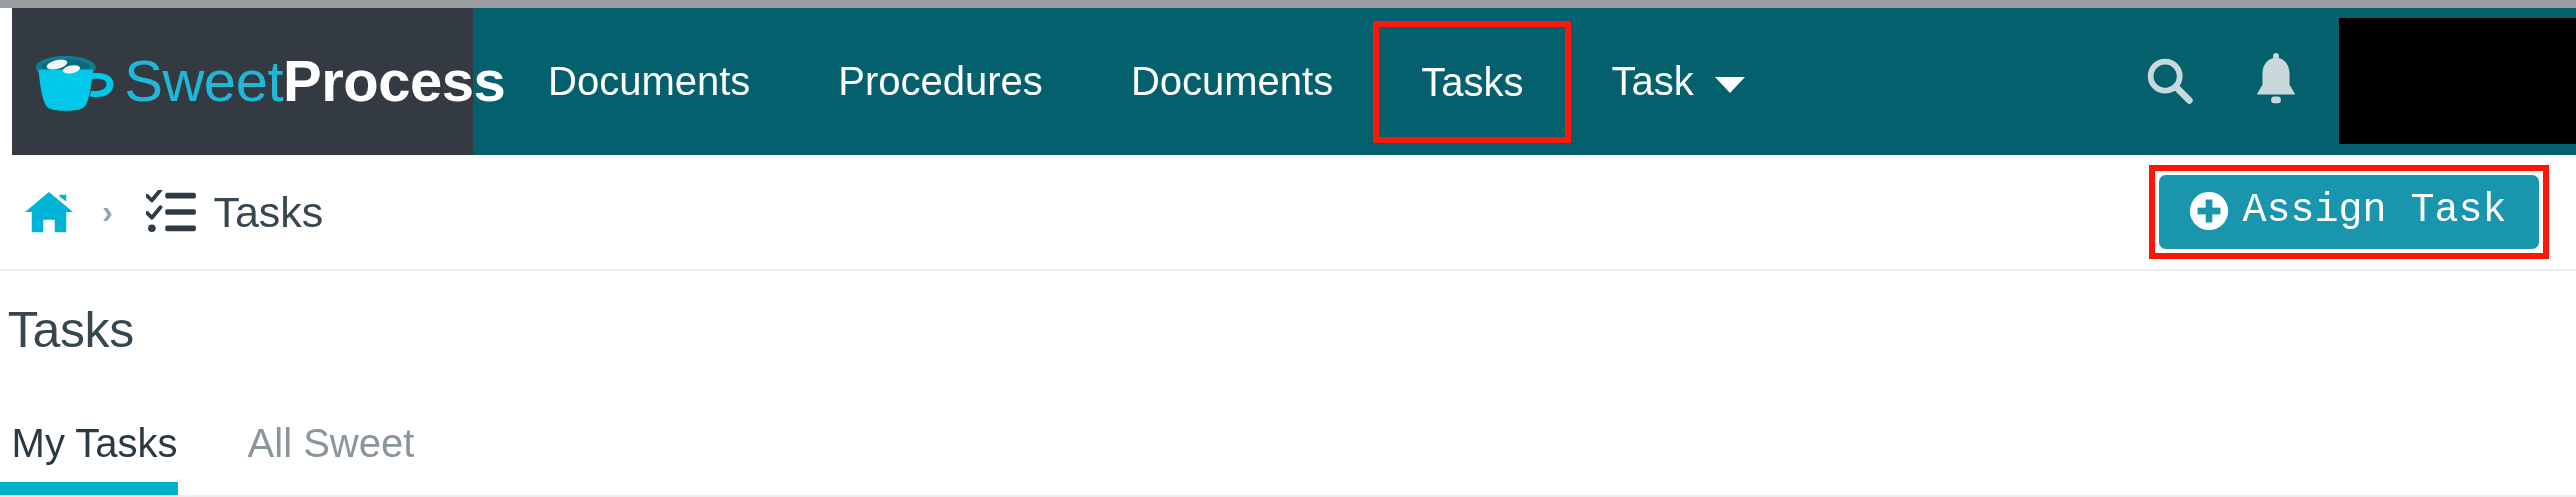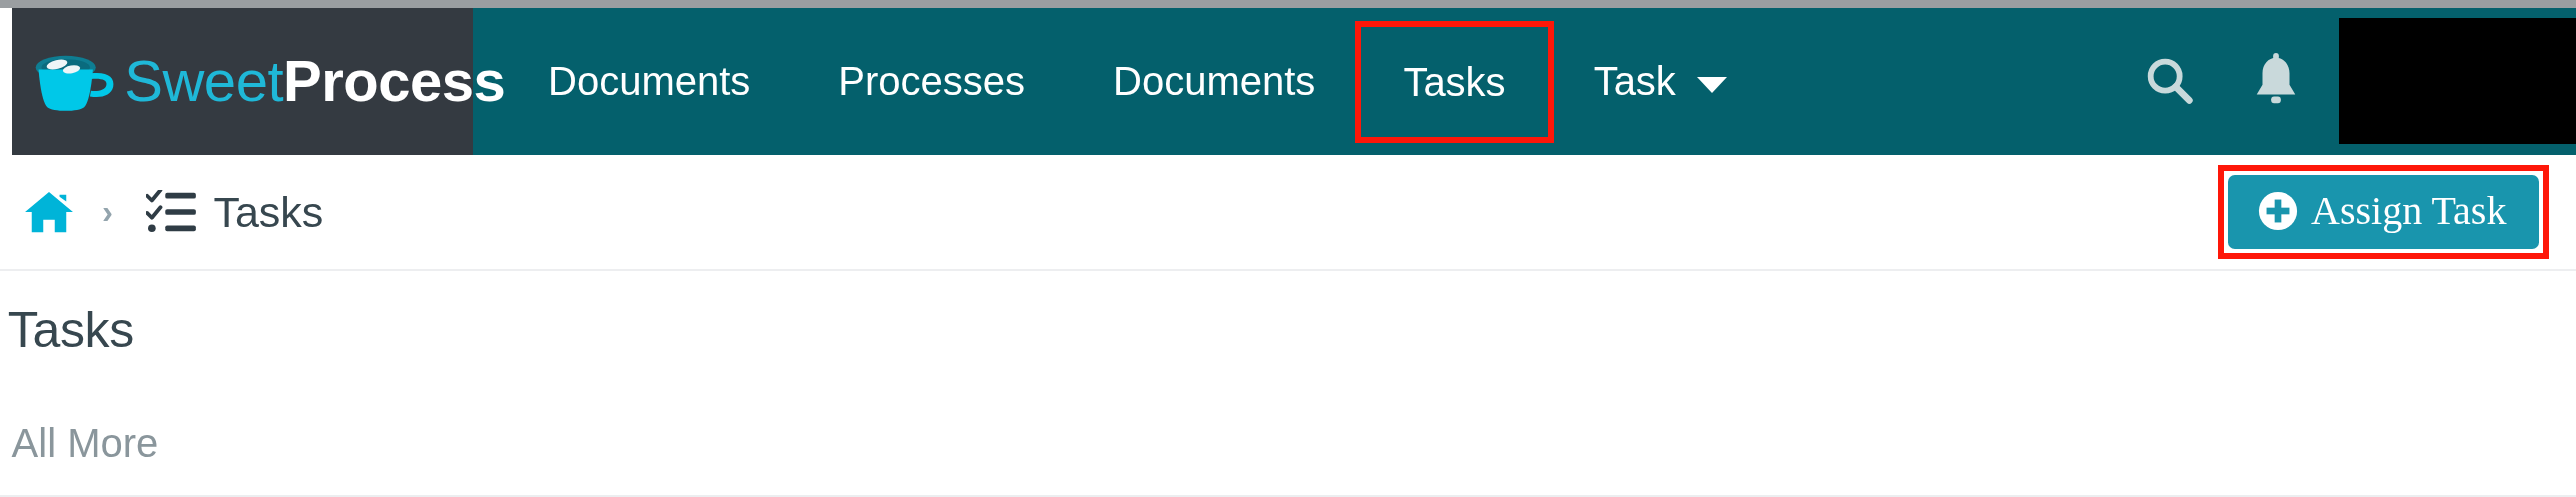--- a/index.html
+++ b/index.html
@@ -204,21 +204,21 @@
     background: #ffffff;
     margin-right: 9.7px;
   }
 
   .assign-btn {
     background: #1995ad;
     border: none;
     border-radius: 6.8px;
     color: #ffffff;
     font-size: 40px;
-    font-family: Liberation Serif, serif;
+    font-family: Liberation Mono, monospace;
     padding: 15.5px 33px 17.4px 29px;
     display: flex;
     align-items: center;
     gap: 12px;
     cursor: pointer;
     white-space: nowrap;
     line-height: 1;
   }
 
   
@@ -289,21 +289,21 @@
       </span>
     </div>
 
     <div class="nav-items">
 
       <div class="nav-item">
         <span>Documents</span>
       </div>
 
       <div class="nav-item">
-        <span>Processes</span>
+        <span>Procedures</span>
       </div>
 
       <div class="nav-item">
         <span>Documents</span>
       </div>
 
       <div class="nav-item active annotated">
         <span>Tasks</span>
       </div>
 
@@ -371,19 +371,22 @@
           </svg>
         </span>
         <span>Assign Task</span>
       </button>
     </span>
   </div>
 
   <div class="page-title">Tasks</div>
 
   <div class="tabs-row">
+    <div class="tab active">
+      <span>My Tasks</span>
+    </div>
     <div class="tab">
-      <span>All More</span>
+      <span>All Sweet</span>
     </div>
   </div>
 
 </div>
 
 
 </body></html>

